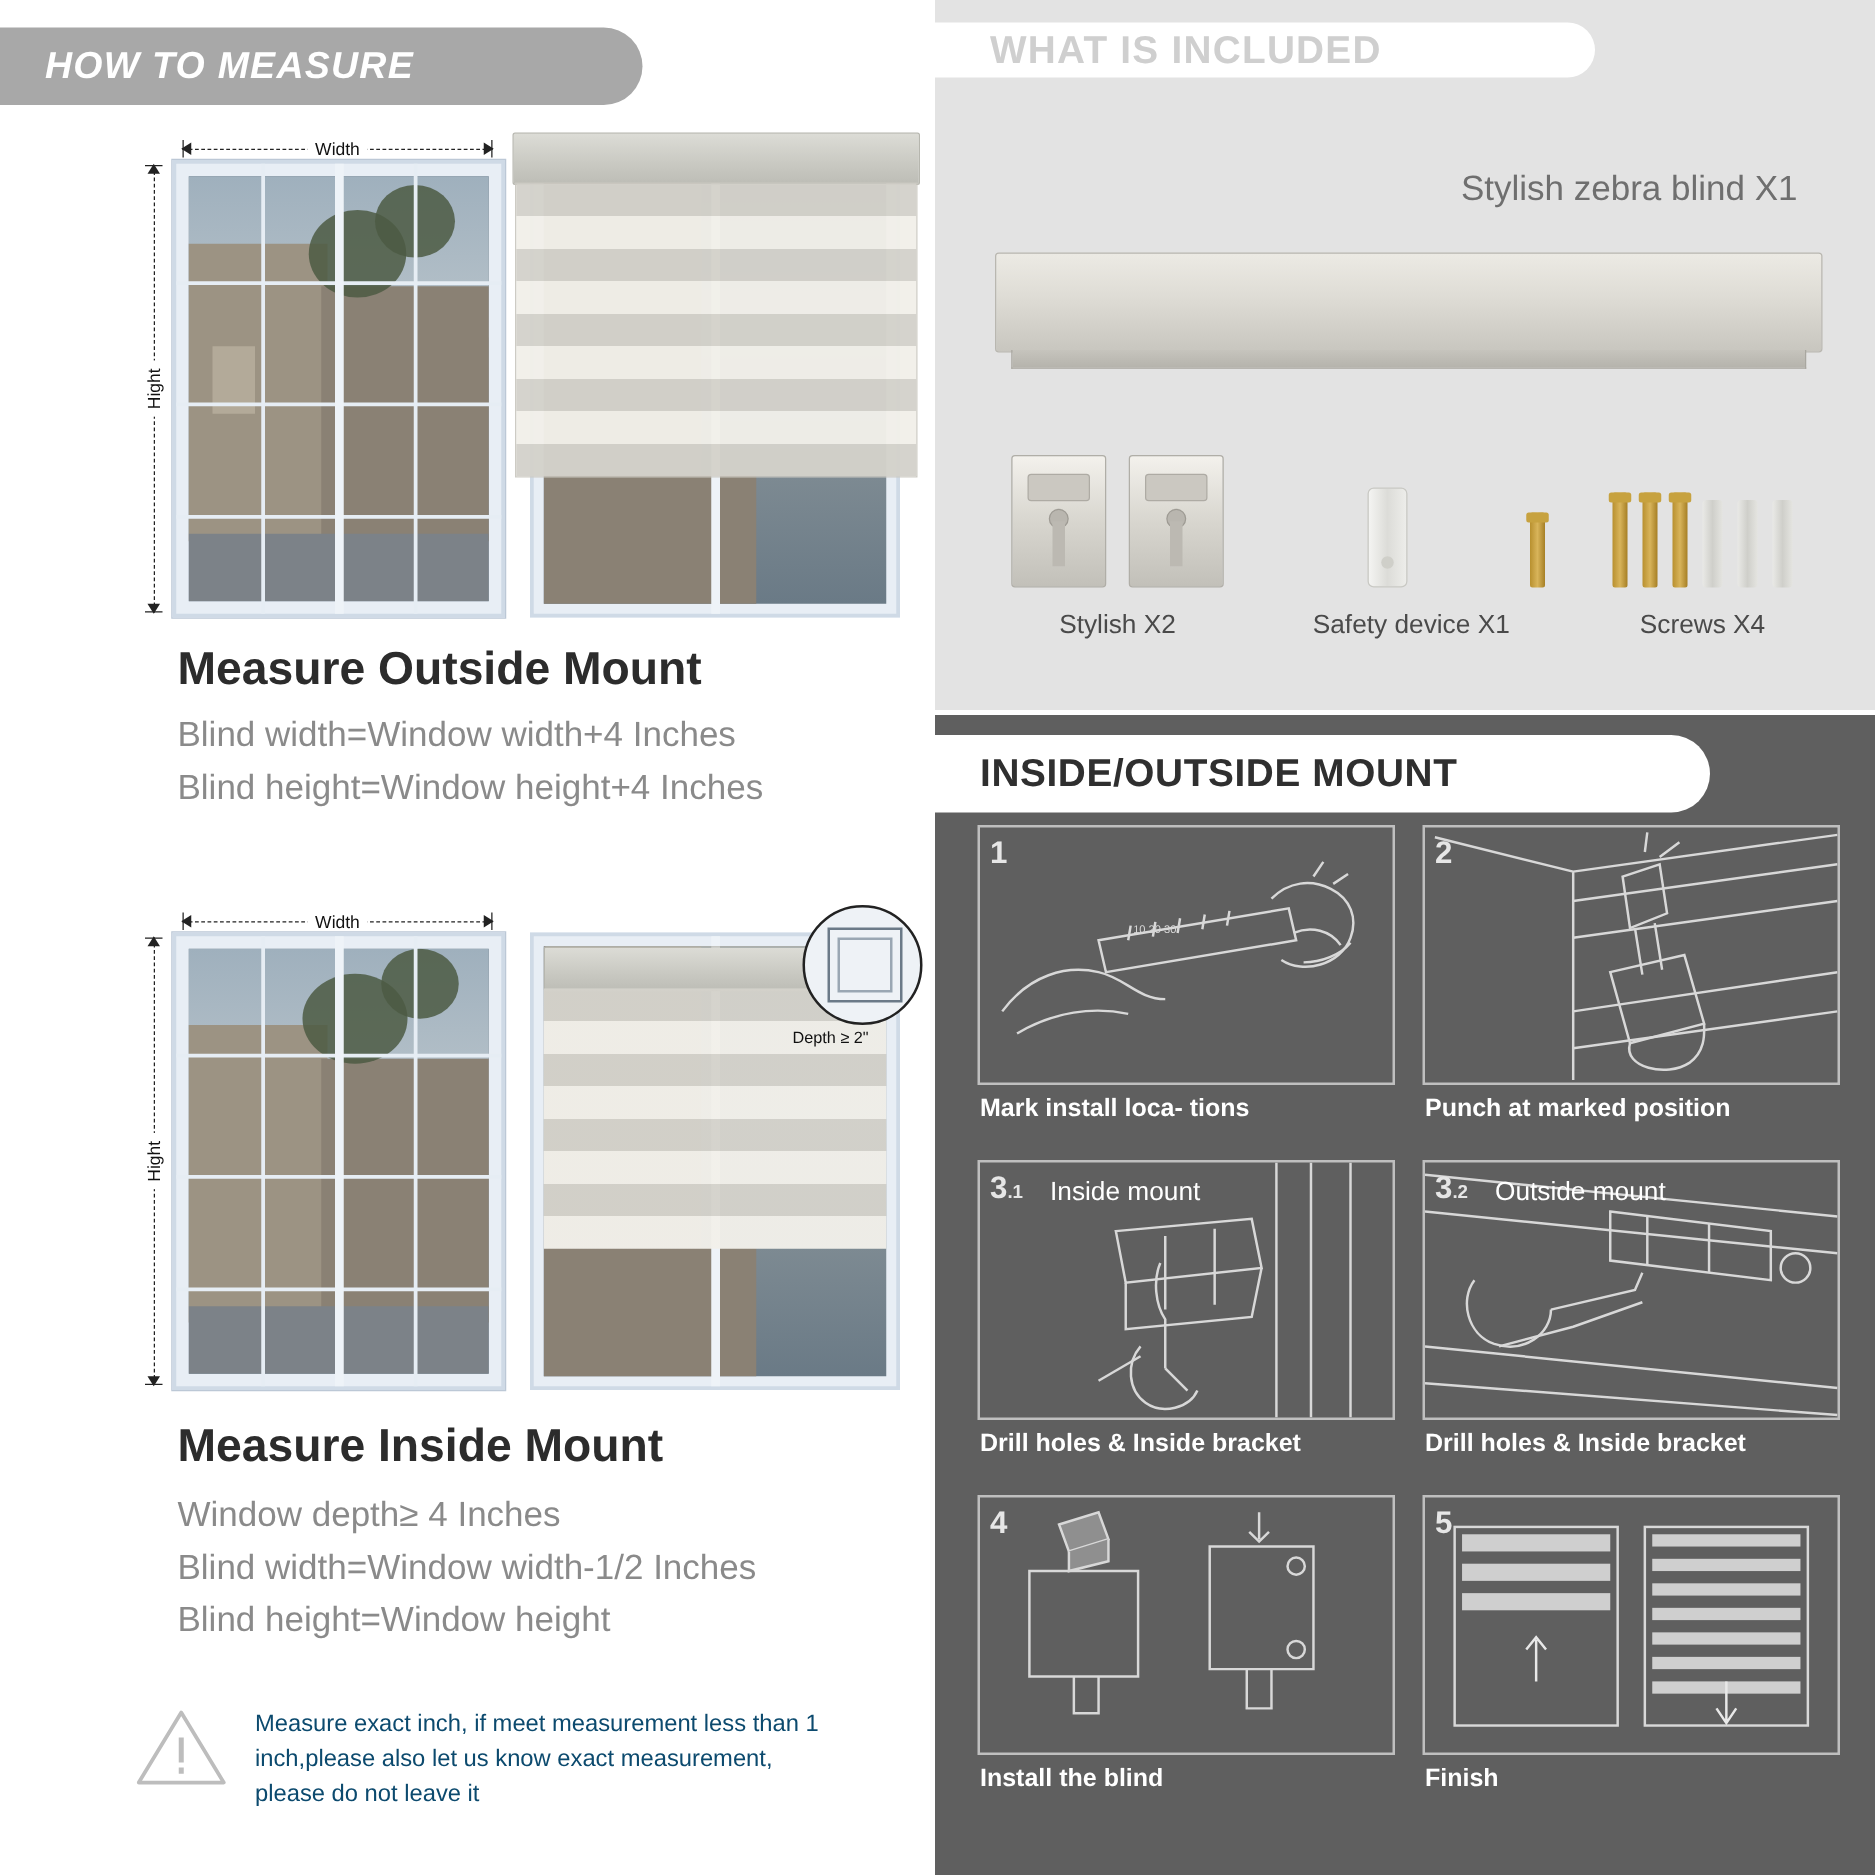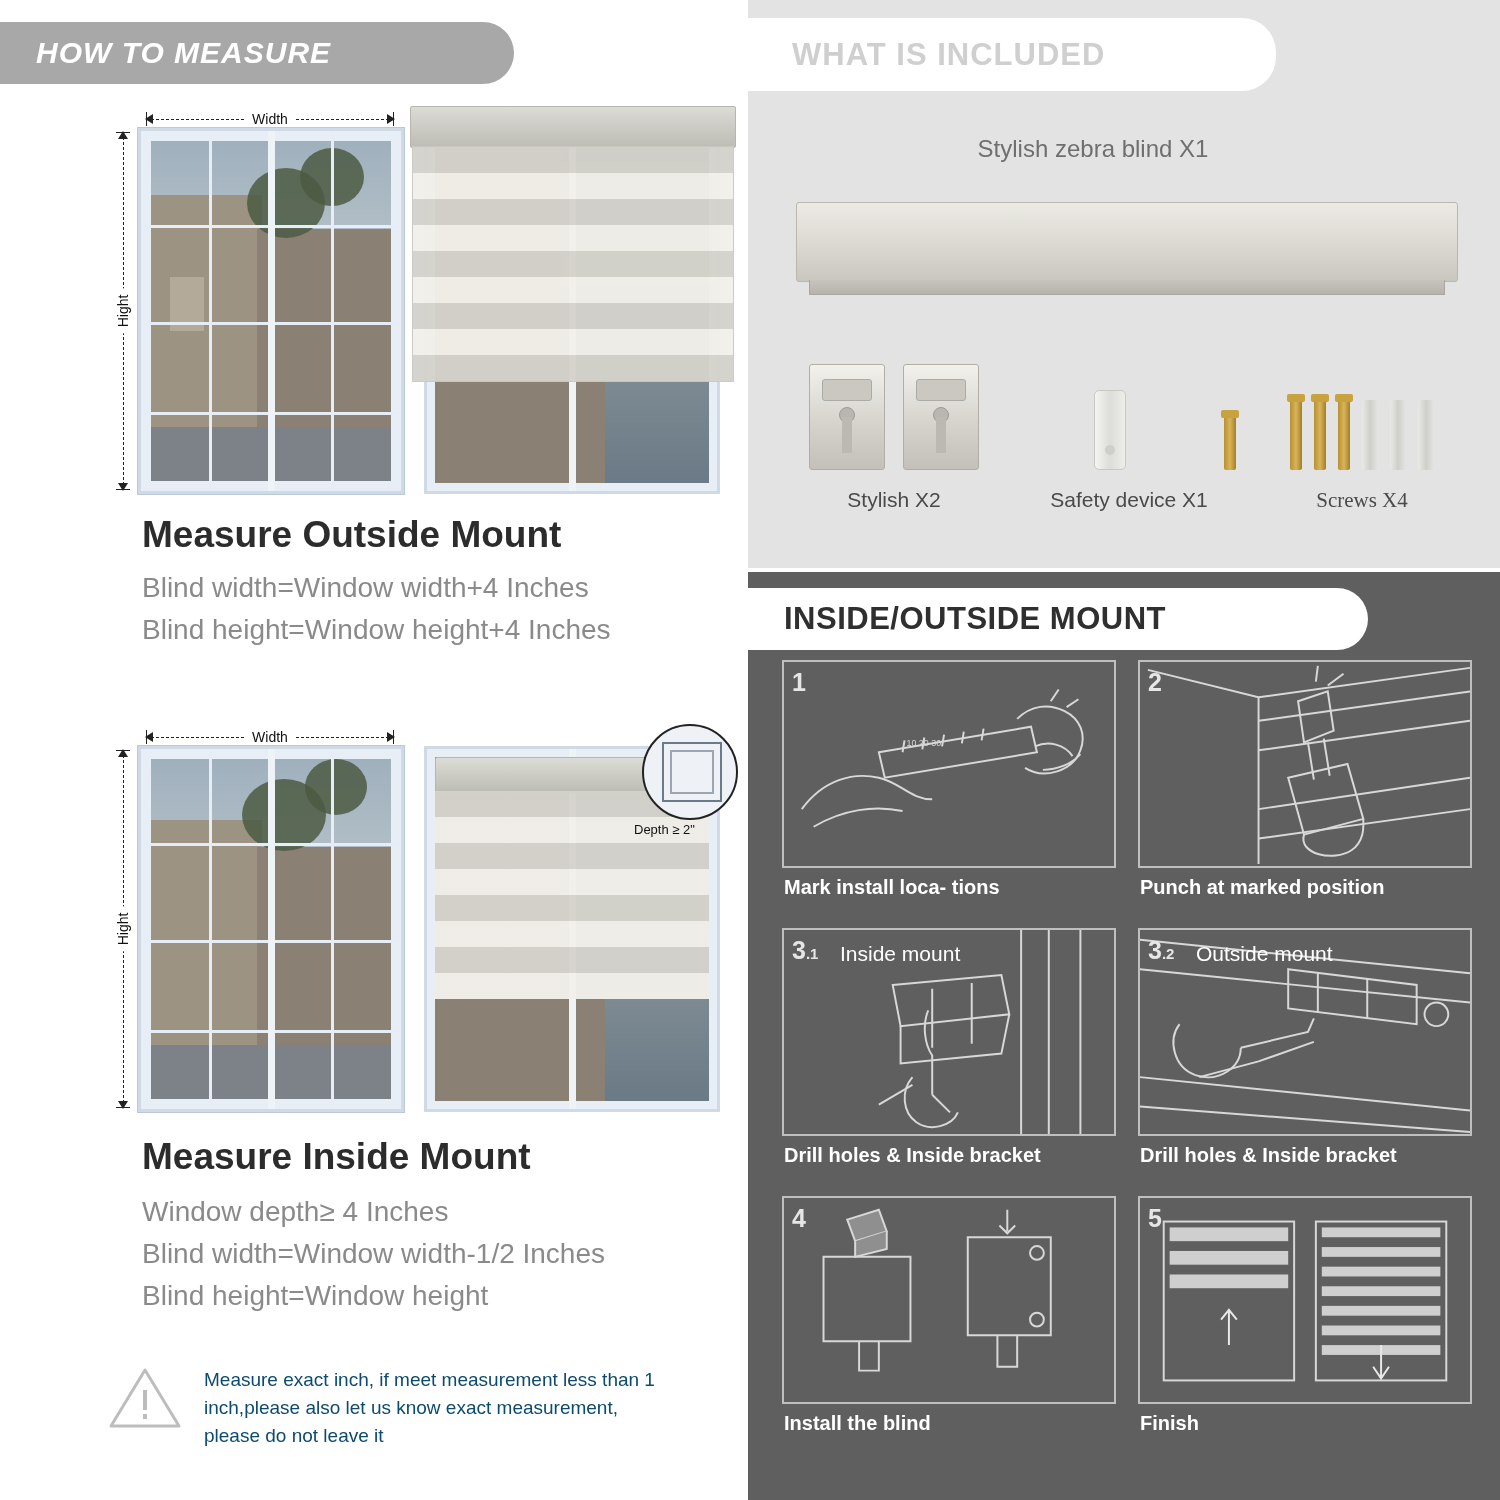--- a/index.html
+++ b/index.html
@@ -120,35 +120,35 @@
     position:relative;width:74px;height:64px;flex:0 0 auto;
   }
   .warn-tri svg{display:block;}
   .note-text{font-size:19px;line-height:28px;color:#0c4a6e;}
 
   
   .right-top{position:absolute;left:748px;top:0;width:752px;height:568px;background:#e3e3e3;}
   .right-bottom{position:absolute;left:748px;top:572px;width:752px;height:928px;background:#5f5f5f;}
 
   .badge-included{
-    position:absolute;left:748px;top:18px;width:528px;height:73px;
+    position:absolute;left:748px;top:18px;width:528px;height:44px;
     background:#ffffff;border-radius:0 34px 34px 0;
     display:flex;align-items:center;padding-left:44px;box-sizing:border-box;
     font-size:31px;font-weight:bold;color:#cfcfcf;letter-spacing:1px;text-align:center;
   }
   .badge-mount{
     position:absolute;left:748px;top:588px;width:620px;height:62px;
     background:#ffffff;border-radius:0 34px 34px 0;
     display:flex;align-items:center;padding-left:36px;box-sizing:border-box;
     font-size:31px;font-weight:bold;color:#2f2f2f;letter-spacing:.5px;
   }
 
   .incl-title{
-    position:absolute;left:748px;top:135px;width:690px;text-align:center;
-    font-size:24px;color:#6f6f6f;
+    position:absolute;left:748px;top:135px;width:690px;text-align:right;
+    font-size:28px;color:#6f6f6f;
   }
   .blind-bar{
     position:absolute;left:796px;top:202px;width:660px;height:78px;
     background:linear-gradient(#eceae4,#dedcd5 45%,#c8c6bf);
     border:1px solid #b9b7b0;border-radius:3px;
   }
   .blind-bar:after{
     content:"";position:absolute;left:12px;right:12px;bottom:-14px;height:14px;
     background:linear-gradient(#c6c4bd,#b5b3ac);border:1px solid #a9a7a0;border-top:none;
   }
@@ -363,21 +363,21 @@
   <div class="part" style="left:1022px;top:360px;width:214px;">
     <div style="display:flex;gap:26px;justify-content:center;align-items:flex-end;height:110px;">
       <div class="safety">
           <div class="dot"></div>
         </div>
       <div class="screw" style="height:60px;"></div>
     </div>
     <div style="margin-top:18px;">Safety device X1</div>
   </div>
 
-  <div class="part" style="left:1262px;top:360px;width:200px;font-family:Liberation Serif, serif;">
+  <div class="part" style="left:1262px;top:360px;width:200px;">
     <div style="display:flex;gap:12px;justify-content:center;align-items:flex-end;height:110px;">
       <div class="screw"></div>
       <div class="screw"></div>
       <div class="screw"></div>
       <div class="anchor"></div>
       <div class="anchor"></div>
       <div class="anchor"></div>
     </div>
     <div style="margin-top:18px;">Screws X4</div>
   </div>

